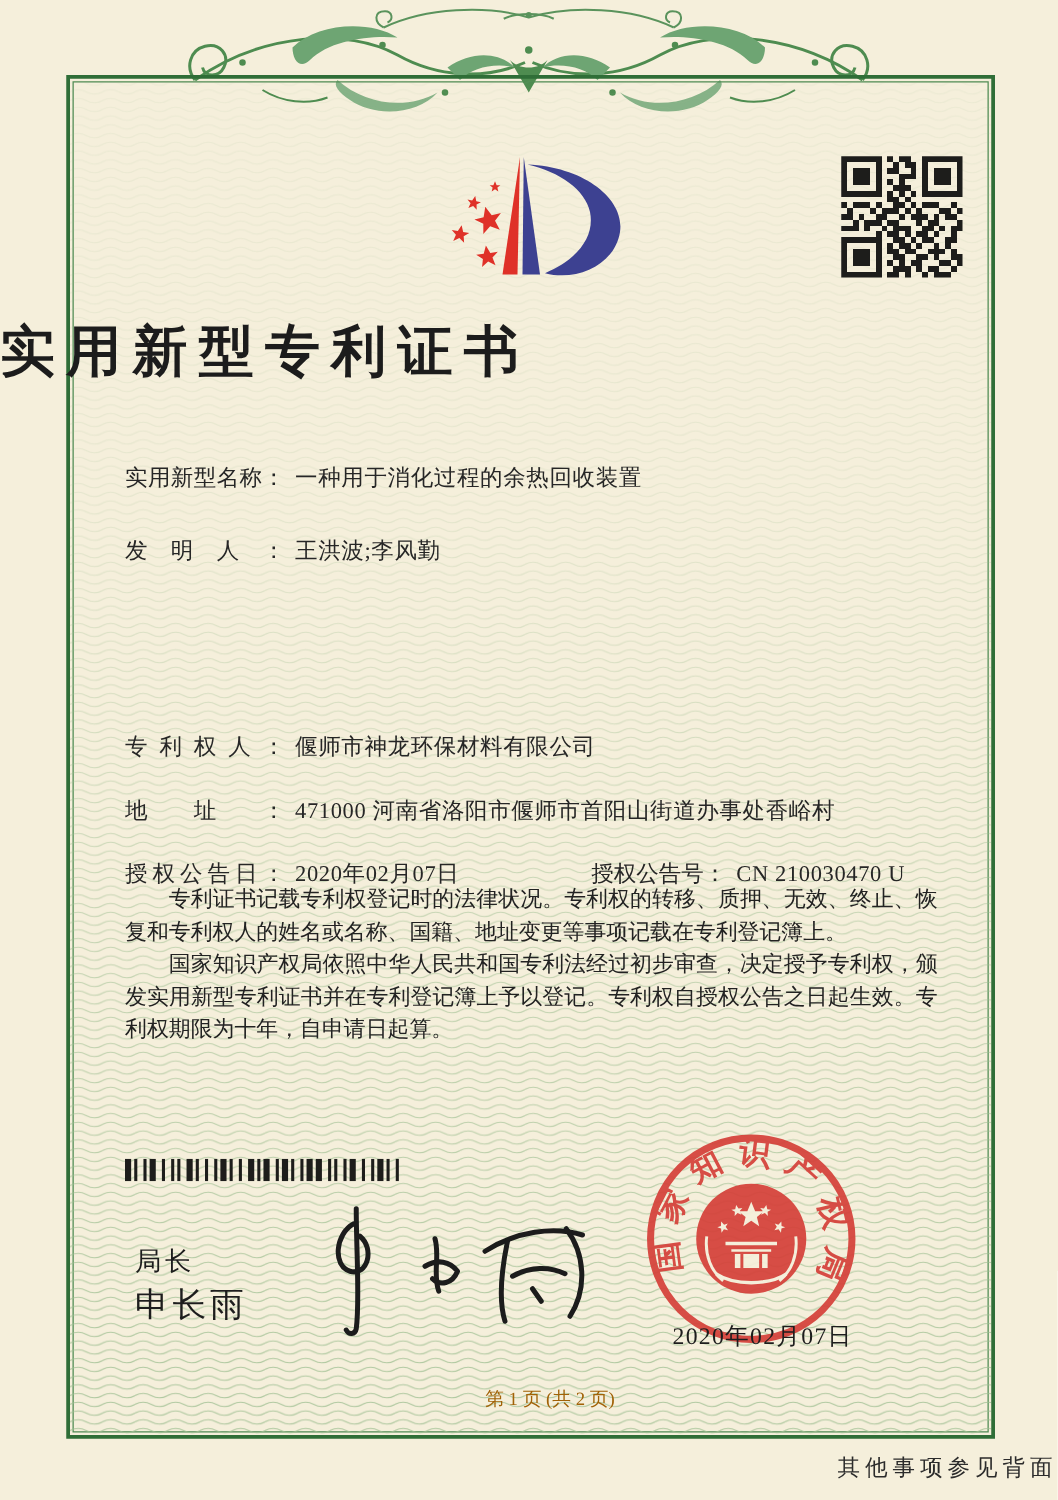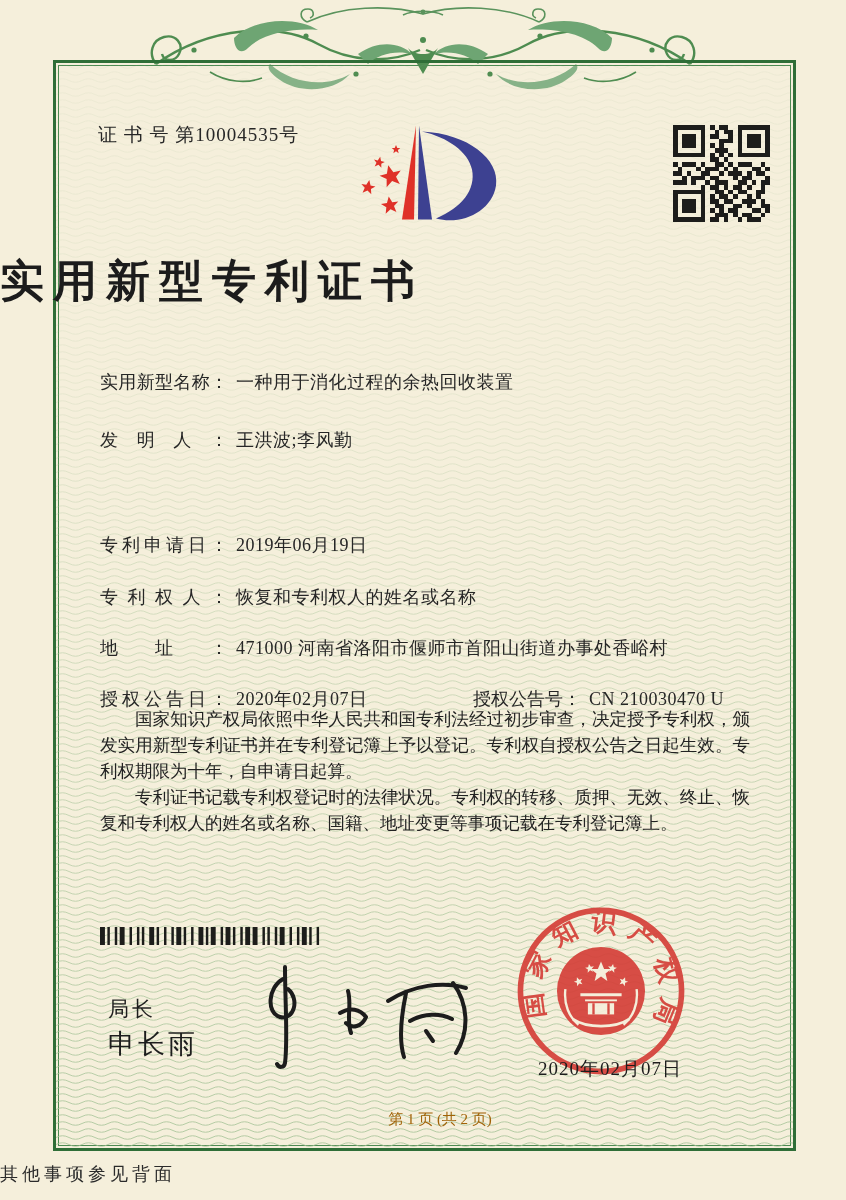--- a/index.html
+++ b/index.html
@@ -31,21 +31,21 @@
   .paras p{margin:0;text-indent:2em;}
   
   .barcode{position:absolute;left:100px;top:927px;width:224px;height:18px;}
   .officer-title{position:absolute;left:108px;top:995px;font-size:21px;letter-spacing:3px;color:#1d1d1d;text-align:right;}
   .officer-name{position:absolute;left:108px;top:1026px;font-size:27px;letter-spacing:3px;color:#1d1d1d;}
   .signature{position:absolute;left:228px;top:960px;width:250px;height:112px;}
   .seal{position:absolute;left:512px;top:902px;width:178px;height:178px;opacity:.93;}
   .seal-date{position:absolute;left:515px;top:1056px;width:190px;text-align:center;
              font-size:19px;letter-spacing:1px;color:#1d1d1d;z-index:3;}
   .page-footer{position:absolute;left:0;top:1110px;width:846px;text-align:center;font-size:15px;color:#a16207;padding-left:17px;}
-  .back-note{position:absolute;left:0;top:1162px;width:846px;text-align:left;
+  .back-note{position:absolute;left:0;top:1162px;width:846px;text-align:right;
              font-size:18px;letter-spacing:4px;color:#2b2b2b;}
   .ornament-main{position:absolute;left:150px;top:12px;width:546px;height:84px;}
   .ornament-top{position:absolute;left:293px;top:2px;width:260px;height:26px;}
 </style>
 </head>
 <body>
 
 <div class="page">
 
   <svg class="ornament-top" viewBox="0 0 260 26">
@@ -82,21 +82,20 @@
     <svg class="waves">
       <defs>
         <pattern id="wv" width="26" height="7" patternUnits="userSpaceOnUse">
           <path d="M0,3.5 Q6.5,0 13,3.5 T26,3.5" fill="none" stroke="#9fbf92" stroke-width="0.9"></path>
         </pattern>
       </defs>
       <rect width="100%" height="100%" fill="url(#wv)"></rect>
     </svg>
   </div>
 
-  <div class="cert-no">证 书 号 第10004535号</div>
 
   <svg class="logo" viewBox="0 0 165 105">
     <defs>
       <path id="st" d="M0,-10 L2.9,-3.1 L9.5,-3.1 L4.2,1.2 L5.9,8.1 L0,4 L-5.9,8.1 L-4.2,1.2 L-9.5,-3.1 L-2.9,-3.1 Z"></path>
     </defs>
     <g fill="#df3128">
       <use href="#st" transform="translate(40,30) scale(0.45)"></use>
       <use href="#st" transform="translate(23,43) scale(0.58) rotate(12)"></use>
       <use href="#st" transform="translate(35,57) scale(1.15) rotate(-14)"></use>
       <use href="#st" transform="translate(12,68) scale(0.75) rotate(10)"></use>
@@ -347,39 +346,36 @@
       </svg></div>
 
   <div class="title">实用新型专利证书</div>
 
   <div class="field" style="top:370px">
     <span class="fl">实用新型名称：</span><span class="fv">一种用于消化过程的余热回收装置</span>
   </div>
   <div class="field" style="top:428px">
     <span class="fl">发明人：</span><span class="fv">王洪波;李风勤</span>
   </div>
-  <div class="field" style="top:533px">
-    <span class="fl">专利申请日：</span><span class="fv">2019年06月19日</span>
-  </div>
   <div class="field" style="top:585px">
-    <span class="fl">专利权人：</span><span class="fv">恢复和专利权人的姓名或名称</span>
+    <span class="fl">专利权人：</span><span class="fv">偃师市神龙环保材料有限公司</span>
   </div>
   <div class="field" style="top:636px">
     <span class="fl">地址：</span><span class="fv">471000 河南省洛阳市偃师市首阳山街道办事处香峪村</span>
   </div>
   <div class="field" style="top:687px;width:660px">
     <span class="fl">授权公告日：</span><span class="fv">2020年02月07日</span>
     <span class="grant-right">
       <span>授权公告号：</span><span class="fv">CN 210030470 U</span>
     </span>
   </div>
 
   <div class="paras">
+    <p>专利证书记载专利权登记时的法律状况。专利权的转移、质押、无效、终止、恢复和专利权人的姓名或名称、国籍、地址变更等事项记载在专利登记簿上。</p>
     <p>国家知识产权局依照中华人民共和国专利法经过初步审查，决定授予专利权，颁发实用新型专利证书并在专利登记簿上予以登记。专利权自授权公告之日起生效。专利权期限为十年，自申请日起算。</p>
-    <p>专利证书记载专利权登记时的法律状况。专利权的转移、质押、无效、终止、恢复和专利权人的姓名或名称、国籍、地址变更等事项记载在专利登记簿上。</p>
   </div>
 
   <div class="barcode"><svg width="100%" height="100%" viewBox="0 0 91 10" preserveAspectRatio="none">
         <rect x="0" width="2" y="0" height="10" fill="#1d1d1b"></rect>
         <rect x="3" width="1" y="0" height="10" fill="#1d1d1b"></rect>
         <rect x="6" width="1" y="0" height="10" fill="#1d1d1b"></rect>
         <rect x="8" width="2" y="0" height="10" fill="#1d1d1b"></rect>
         <rect x="12" width="1" y="0" height="10" fill="#1d1d1b"></rect>
         <rect x="15" width="1" y="0" height="10" fill="#1d1d1b"></rect>
         <rect x="17" width="1" y="0" height="10" fill="#1d1d1b"></rect>

